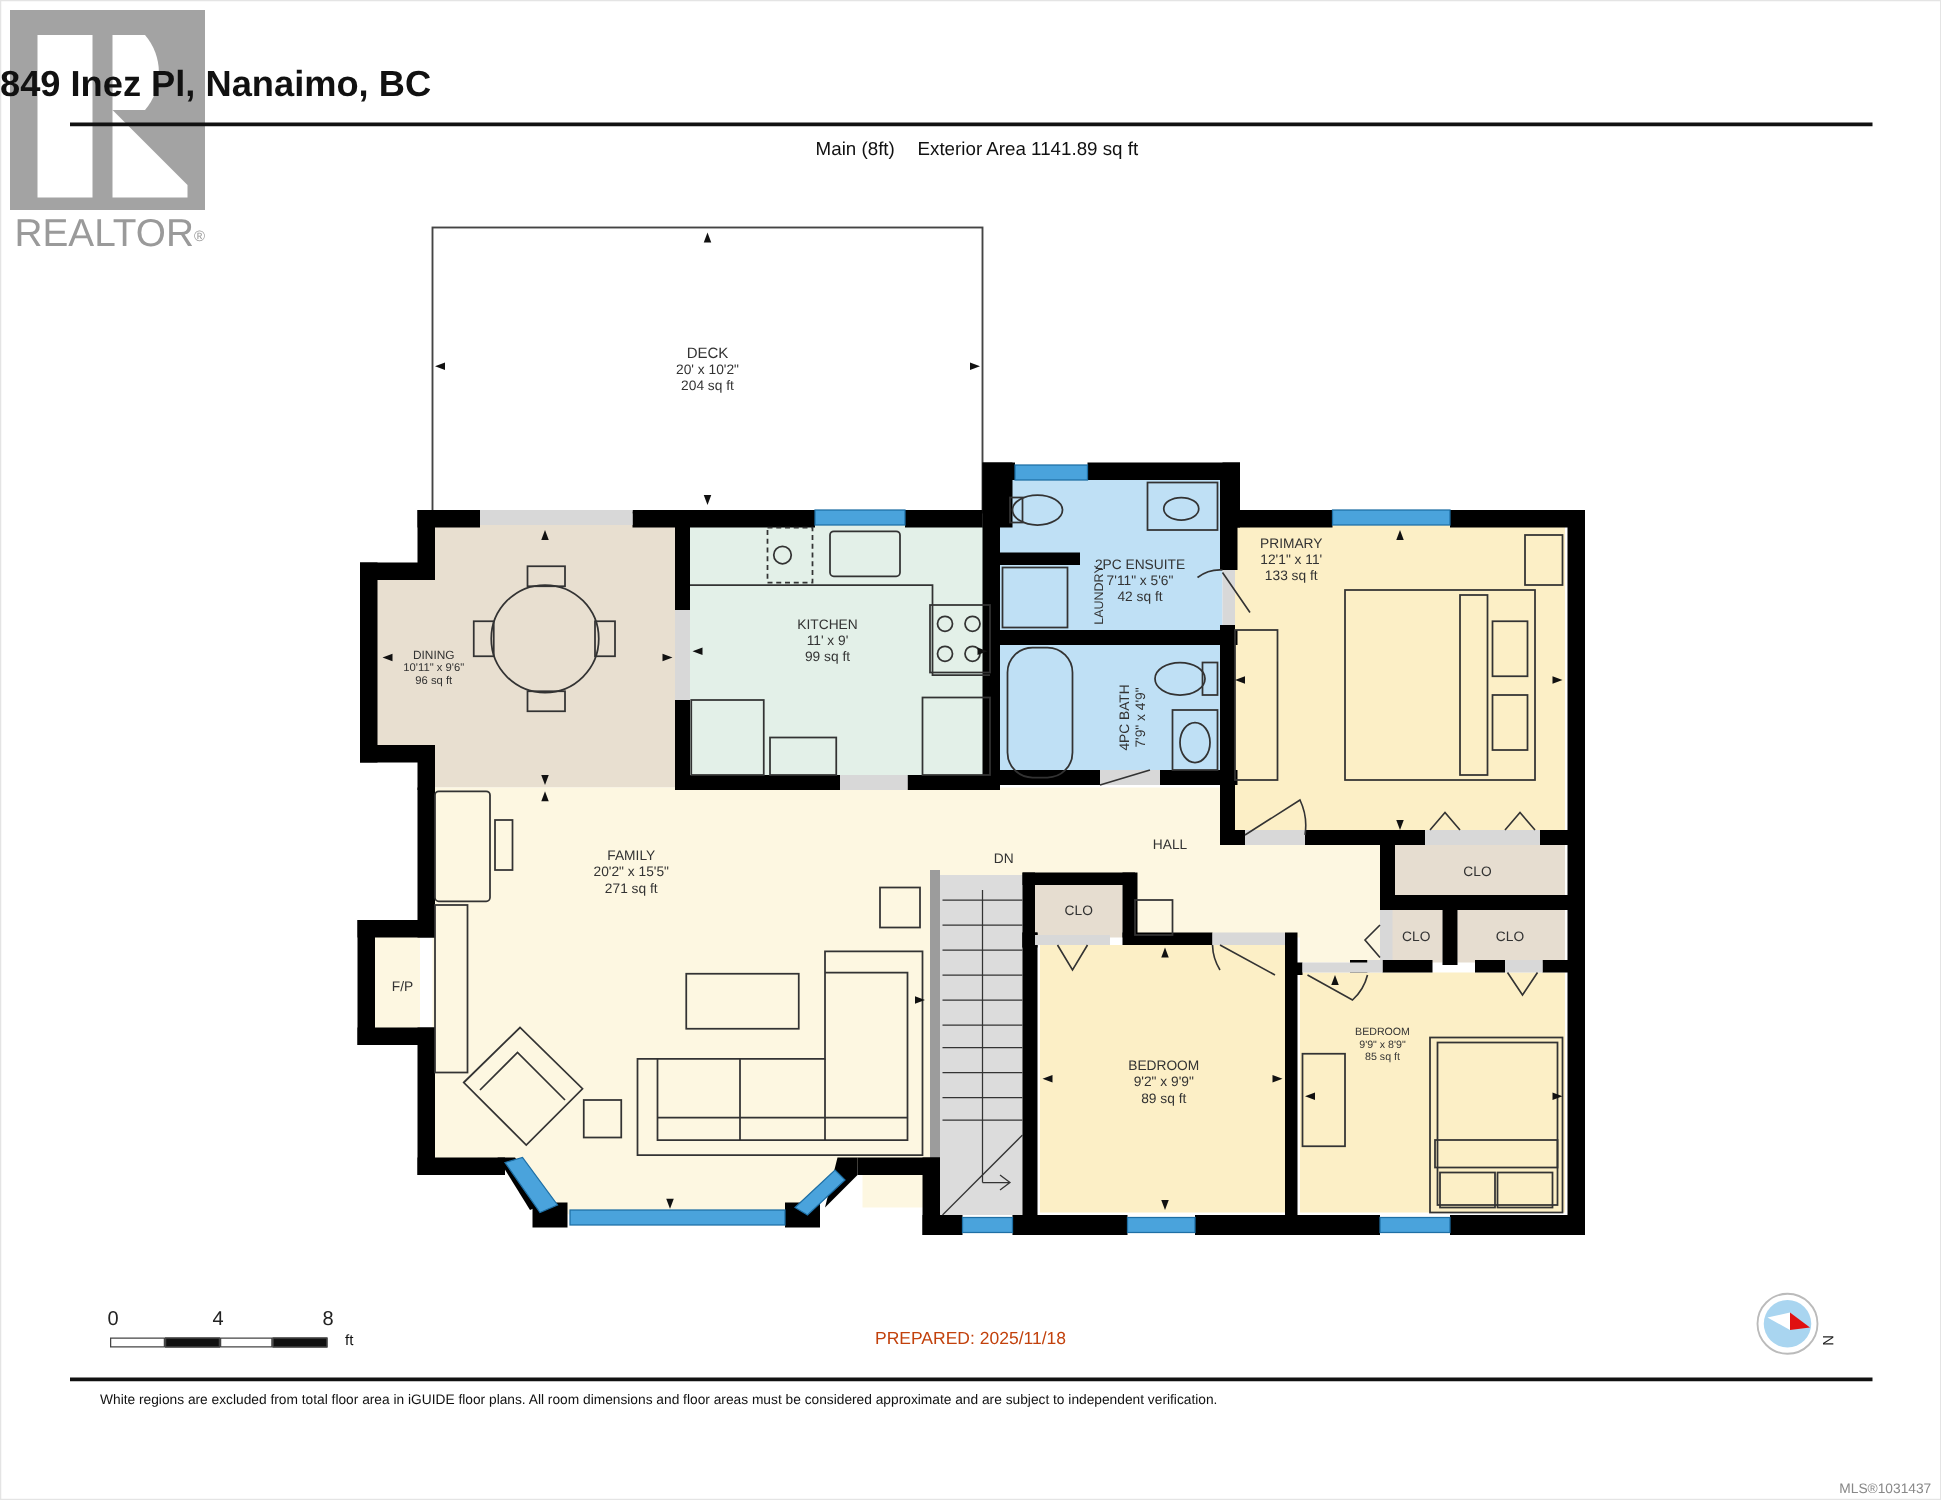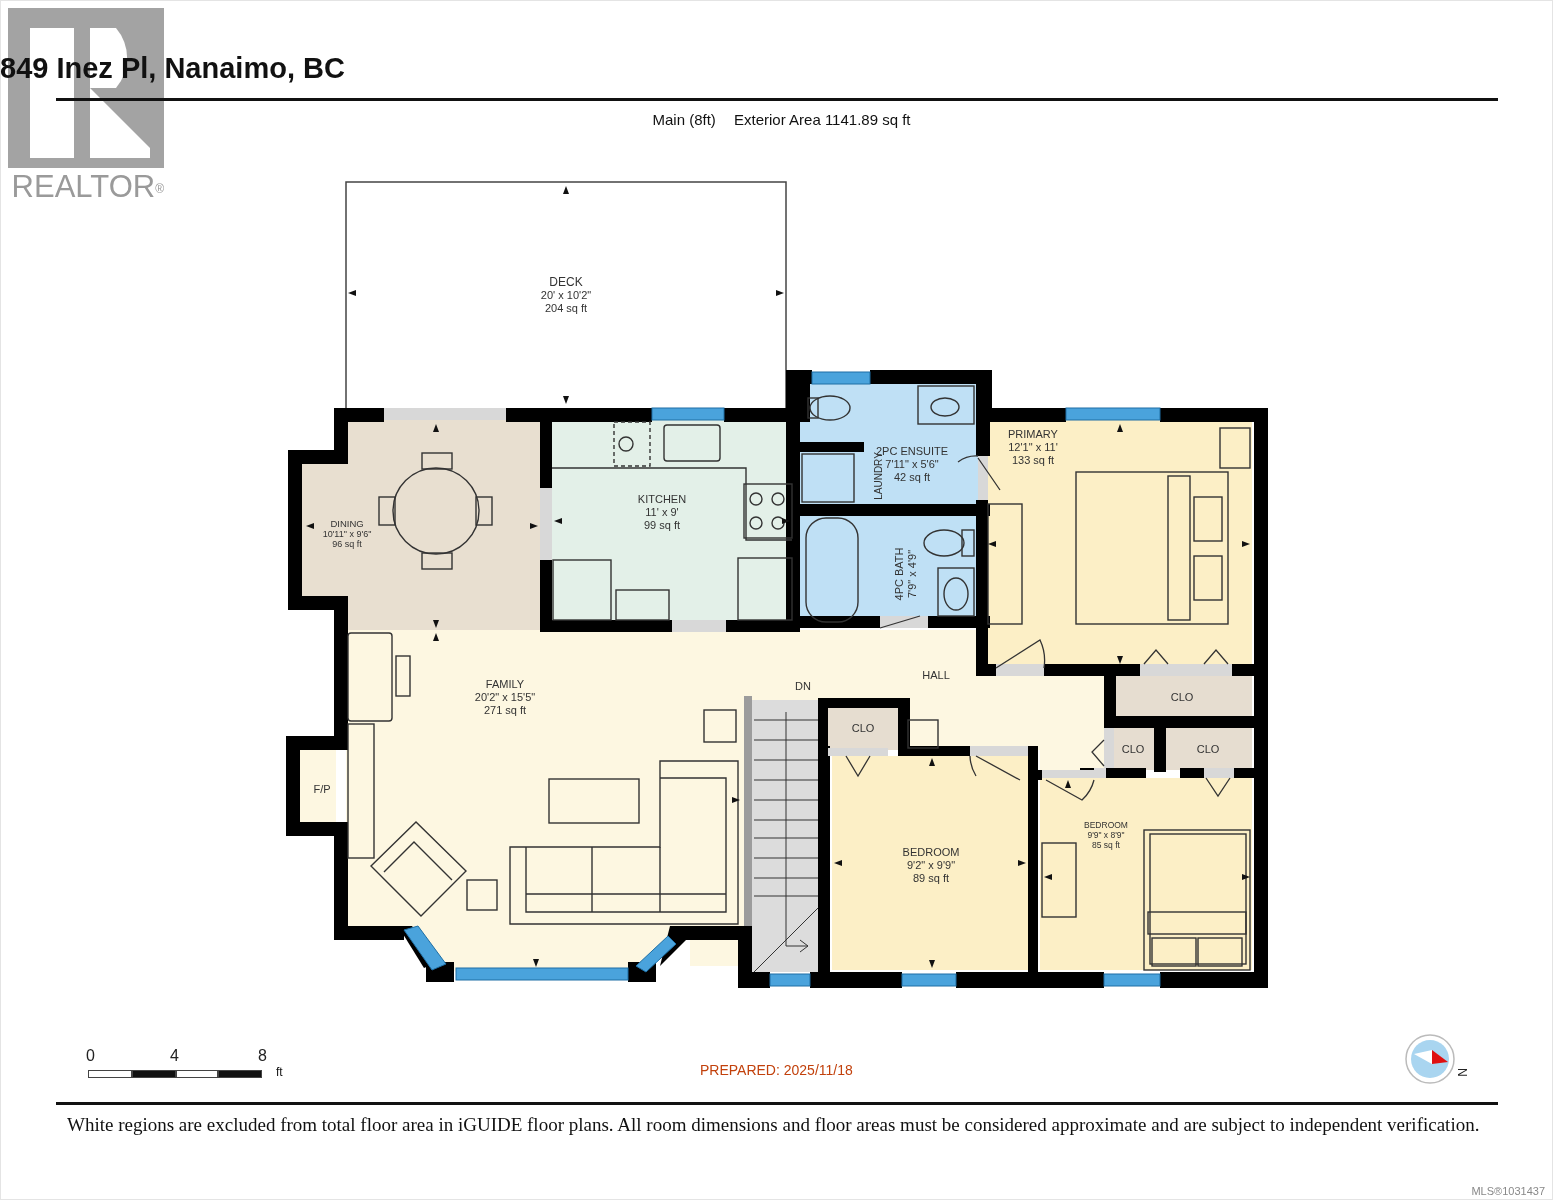--- a/index.html
+++ b/index.html
@@ -16,21 +16,21 @@
   .subtitle { position: absolute; left: 0; width: 1553px; top: 111px; text-align: center; font-size: 15px; }
   .subtitle .level { font-weight: normal; margin-right: 14px; padding-left: 10px; }
   svg.plan { position: absolute; left: 0; top: 0; }
   .room-label { font-family: "Liberation Sans", sans-serif; fill: #333; text-anchor: middle; }
   .scale { position: absolute; left: 86px; top: 1047px; width: 210px; height: 40px; }
   .scale .tick { position: absolute; top: 0; font-size: 16px; color: #222; }
   .scale .bar { position: absolute; top: 23px; height: 6px; border: 1px solid #444; }
   .scale .unit { position: absolute; left: 190px; top: 18px; font-size: 12px; }
   .prepared { position: absolute; left: 700px; top: 1062px; font-size: 14px; color: #c2410c; }
   .footer-rule { position: absolute; left: 56px; top: 1102px; width: 1442px; height: 3px; background: #111; }
-  .disclaimer { position: absolute; left: 67px; top: 1114px; font-size: 19px; color: #111; font-family: Liberation Serif, serif; }
+  .disclaimer { position: absolute; left: 80px; top: 1114px; font-size: 11px; color: #111; }
   .mls { position: absolute; right: 8px; top: 1185px; font-size: 11px; color: #888; text-align: right; }
   .compass { position: absolute; left: 1404px; top: 1030px; }
 </style>
 </head>
 <body>
 
 <div class="page-border"></div>
 
 <div class="logo">
   <div class="logo-box">

